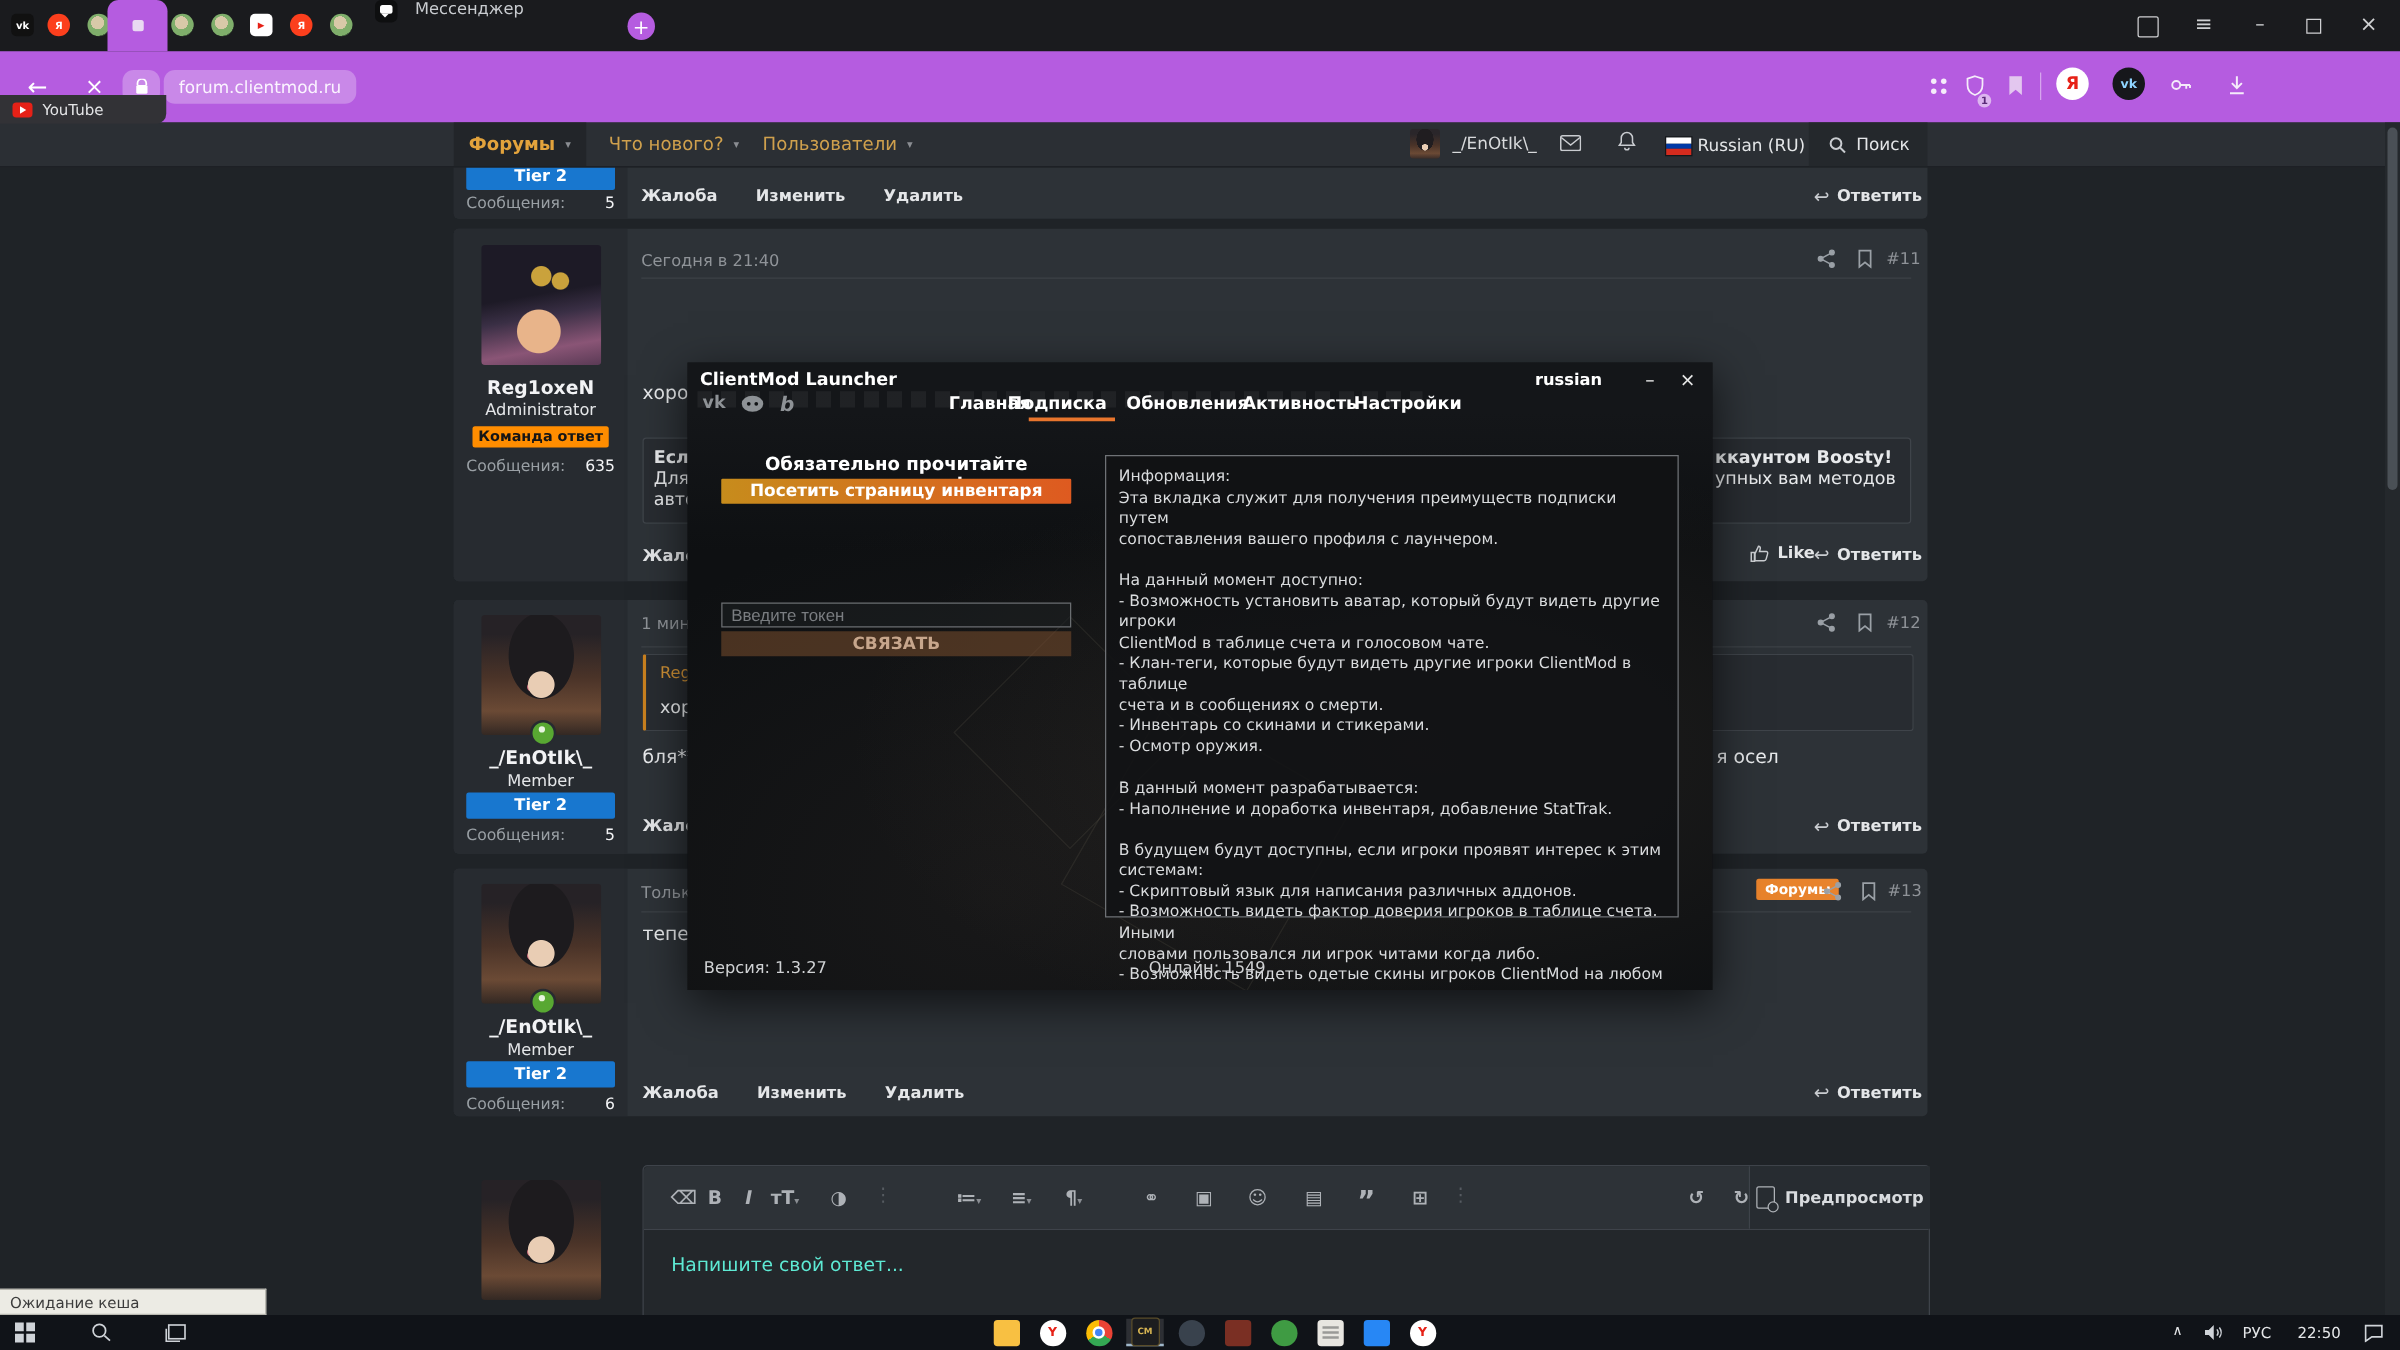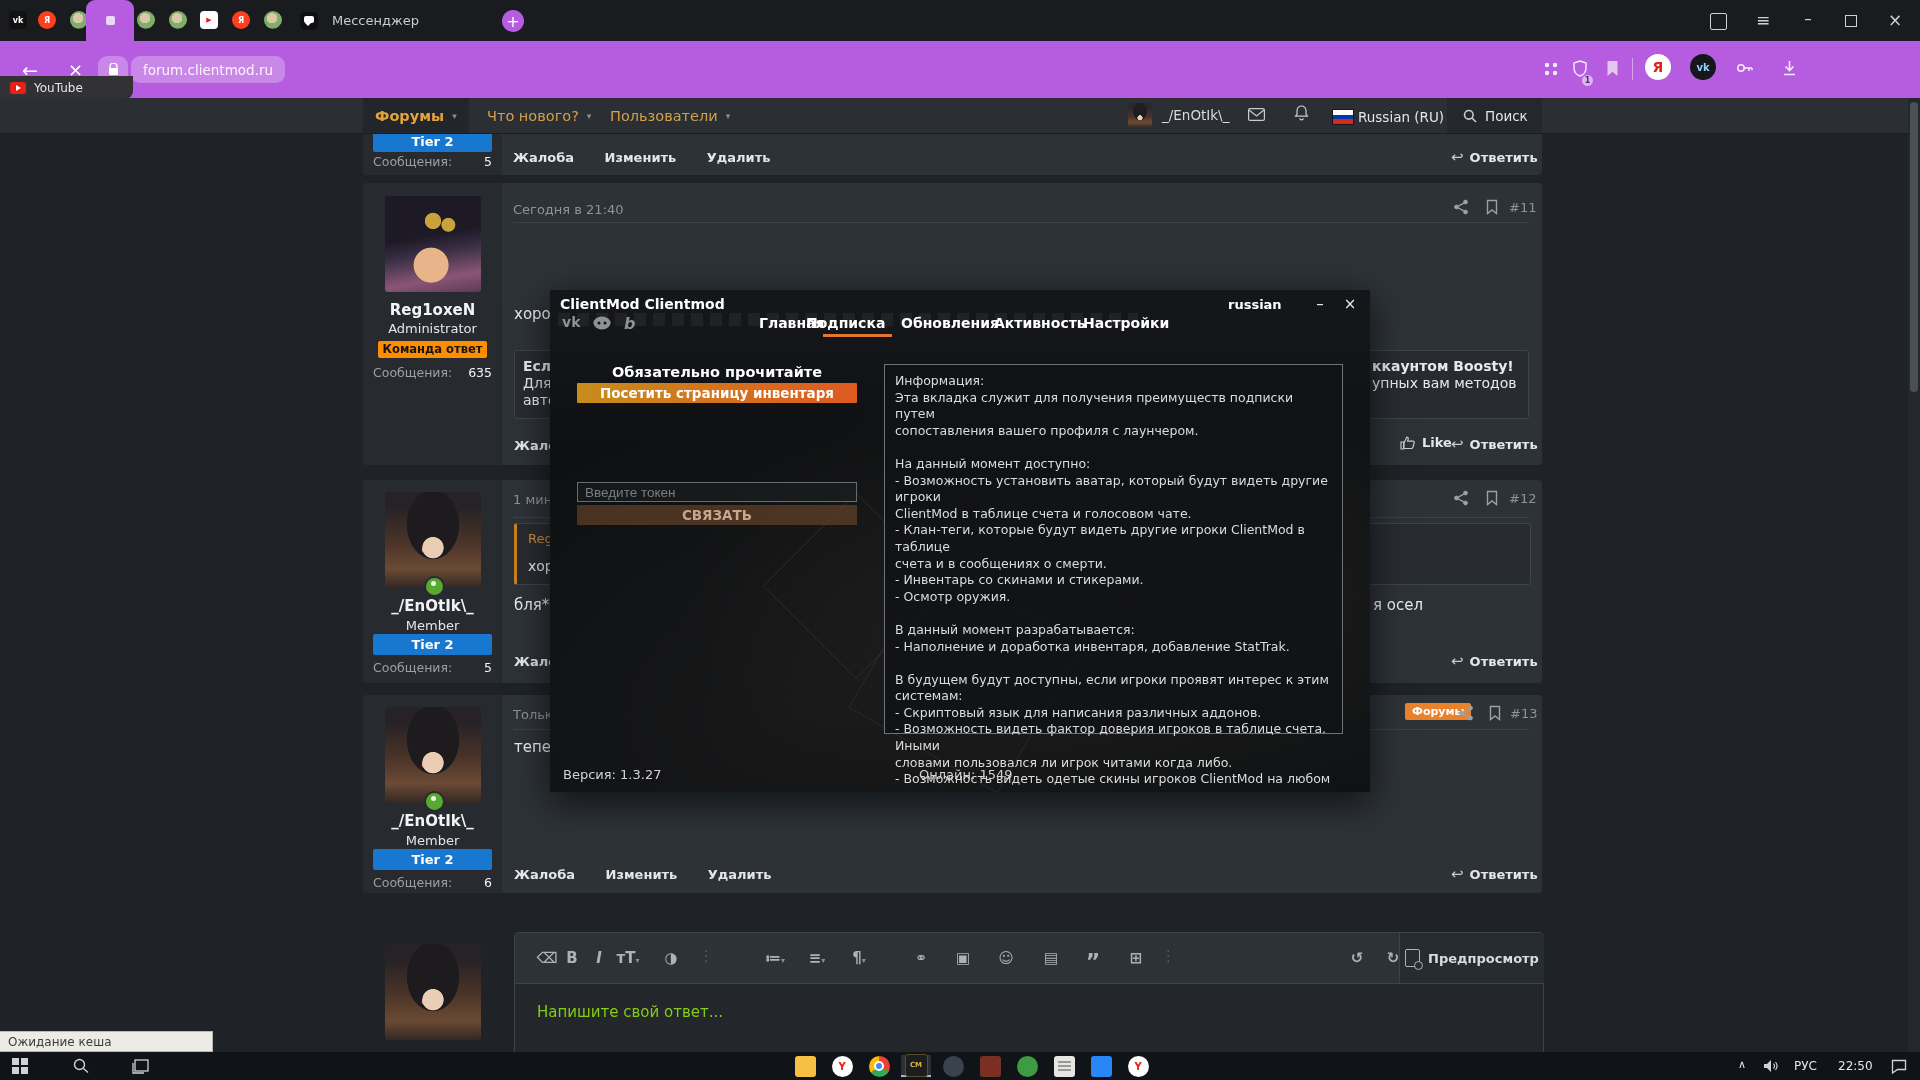--- a/index.html
+++ b/index.html
@@ -5,21 +5,21 @@
   html,body{margin:0;padding:0;width:1920px;height:1080px;overflow:hidden;background:#1f2327;
     font-family:"DejaVu Sans","Liberation Sans",sans-serif;-webkit-font-smoothing:antialiased;}
   .abs{position:absolute;}
   .txt{white-space:nowrap;}
   
   #tabbar{left:0;top:0;width:1920px;height:41px;background:#1a1b1e;}
   .tabfav{top:11px;width:18px;height:18px;border-radius:4px;display:flex;align-items:center;justify-content:center;font-size:8px;font-weight:bold;}
   .fav-av{border-radius:50%;background:radial-gradient(circle at 45% 40%,#d8c9a8 0 35%,#7fae6b 36% 70%,#4c6b44 71%);}
   #active-tab{left:86px;top:0;width:48px;height:41px;background:#b55ce0;border-radius:9px 9px 0 0;}
   #active-tab .dot{left:20px;top:16px;width:9px;height:9px;border-radius:2px;background:#e9d9f2;}
-  #messenger-tab{left:288px;top:0;width:196px;height:41px;display:flex;align-items:center;color:#c9ccd0;font-size:13px;}
+  #messenger-tab{left:288px;top:0;width:196px;height:41px;display:flex;color:#c9ccd0;font-size:13px;}
   .msg-ic{width:18px;height:18px;border-radius:5px;background:#0e0f10;margin:0 14px 0 12px;position:relative;}
   .msg-ic:before{content:"";position:absolute;left:4px;top:4px;width:10px;height:7px;border-radius:2px;background:#fff;}
   .msg-ic:after{content:"";position:absolute;left:5px;top:11px;border:3px solid transparent;border-top-color:#fff;}
   #newtab-btn{left:502px;top:10px;width:22px;height:22px;border-radius:50%;background:#b55ce0;color:#fff;font-size:16px;display:flex;align-items:center;justify-content:center;}
   .winctl{top:10px;color:#cfd0d2;font-size:15px;width:22px;text-align:center;}
   .restore-box{top:15px;width:10px;height:10px;border:1.4px solid #cfd0d2;}
   #addressbar{left:0;top:41px;width:1920px;height:57px;background:#b55ce0;}
   #ab-back{left:22px;top:18px;color:#fff;font-size:19px;}
   #ab-stop{left:68px;top:18px;color:#fff;font-size:18px;}
   .pill{background:rgba(255,255,255,0.27);border-radius:9px;display:flex;align-items:center;justify-content:center;}
@@ -88,21 +88,21 @@
   .hico{top:0;}
   
   #editor{left:514px;top:932px;width:1028px;height:120px;background:#23272b;border:1px solid #3e434a;border-radius:4px 4px 0 0;z-index:1;}
   #ed-toolbar{left:0;top:0;width:100%;height:50px;background:#2d3237;border-bottom:1px solid #3e434a;border-radius:4px 4px 0 0;}
   .eico{top:16px;width:26px;text-align:center;color:#aeb2b7;font-size:15px;font-weight:bold;}
   .eico small{font-size:8px;color:#8a8e93;}
   .esep{top:14px;color:#565b61;font-size:15px;}
   #ed-preview{left:884px;top:0;width:144px;height:50px;background:#272c31;border-left:1px solid #3e434a;display:flex;align-items:center;justify-content:center;color:#d9dcdf;font-size:13px;font-weight:bold;}
   .pv-ic{width:13px;height:16px;border:1.4px solid #aeb2b7;border-radius:2px;margin-right:8px;position:relative;}
   .pv-ic:before{content:"";position:absolute;right:-4px;bottom:-4px;width:7px;height:7px;border:1.4px solid #aeb2b7;border-radius:50%;background:#272c31;}
-  #ed-placeholder{left:22px;top:70px;color:#84cc16;font-size:15px;}
+  #ed-placeholder{left:22px;top:70px;color:#5eead4;font-size:15px;}
   
   #launcher{left:550px;top:290px;width:820px;height:502px;background:#0e1012;z-index:10;box-shadow:0 10px 34px rgba(0,0,0,0.65);overflow:hidden;}
   #l-bgfx{left:0;top:0;width:100%;height:100%;background:
     radial-gradient(ellipse at 72% 62%,rgba(95,82,68,0.22),transparent 55%),
     radial-gradient(ellipse at 30% 85%,rgba(70,60,55,0.18),transparent 50%),
     linear-gradient(180deg,#141619 0 8%,#0e1012 30%);}
   .l-deco{border:1px solid rgba(160,145,125,0.12);}
   #l-title{left:10px;top:6px;color:#fff;font-weight:bold;font-size:14px;}
   #l-lang{left:678px;top:7px;color:#fff;font-weight:bold;font-size:13px;}
   .l-win{top:5px;color:#e8e8e8;font-size:15px;width:20px;text-align:center;}
@@ -437,21 +437,21 @@
 </div>
 
 <div id="scrolltrack" class="abs">
     <div id="scrollthumb" class="abs"></div>
   </div>
 
 <div id="launcher" class="abs">
   <div id="l-bgfx" class="abs"></div>
   <div class="abs l-deco" style="left:240px;top:230px;width:130px;height:130px;transform:rotate(45deg);"></div>
   <div class="abs l-deco" style="left:330px;top:300px;width:170px;height:170px;transform:rotate(30deg);"></div>
-  <div id="l-title" class="abs txt">ClientMod Clientmod</div>
+  <div id="l-title" class="abs txt">ClientMod Launcher</div>
   <div id="l-lang" class="abs">russian</div>
   <span class="abs l-win" style="left:760px;">–</span>
   <span class="abs l-win" style="left:790px;">×</span>
   <div id="l-strip" class="abs"></div>
   <span class="abs l-soc" style="left:12px;">vk</span>
   <span class="abs l-soc" style="left:42px;top:26px;">
     <svg width="20" height="15" viewBox="0 0 20 15">
         <ellipse cx="10" cy="7" rx="8.6" ry="6.4" fill="#8e9296"></ellipse>
         <circle cx="7" cy="7" r="1.5" fill="#101214"></circle>
         <circle cx="13" cy="7" r="1.5" fill="#101214"></circle>

